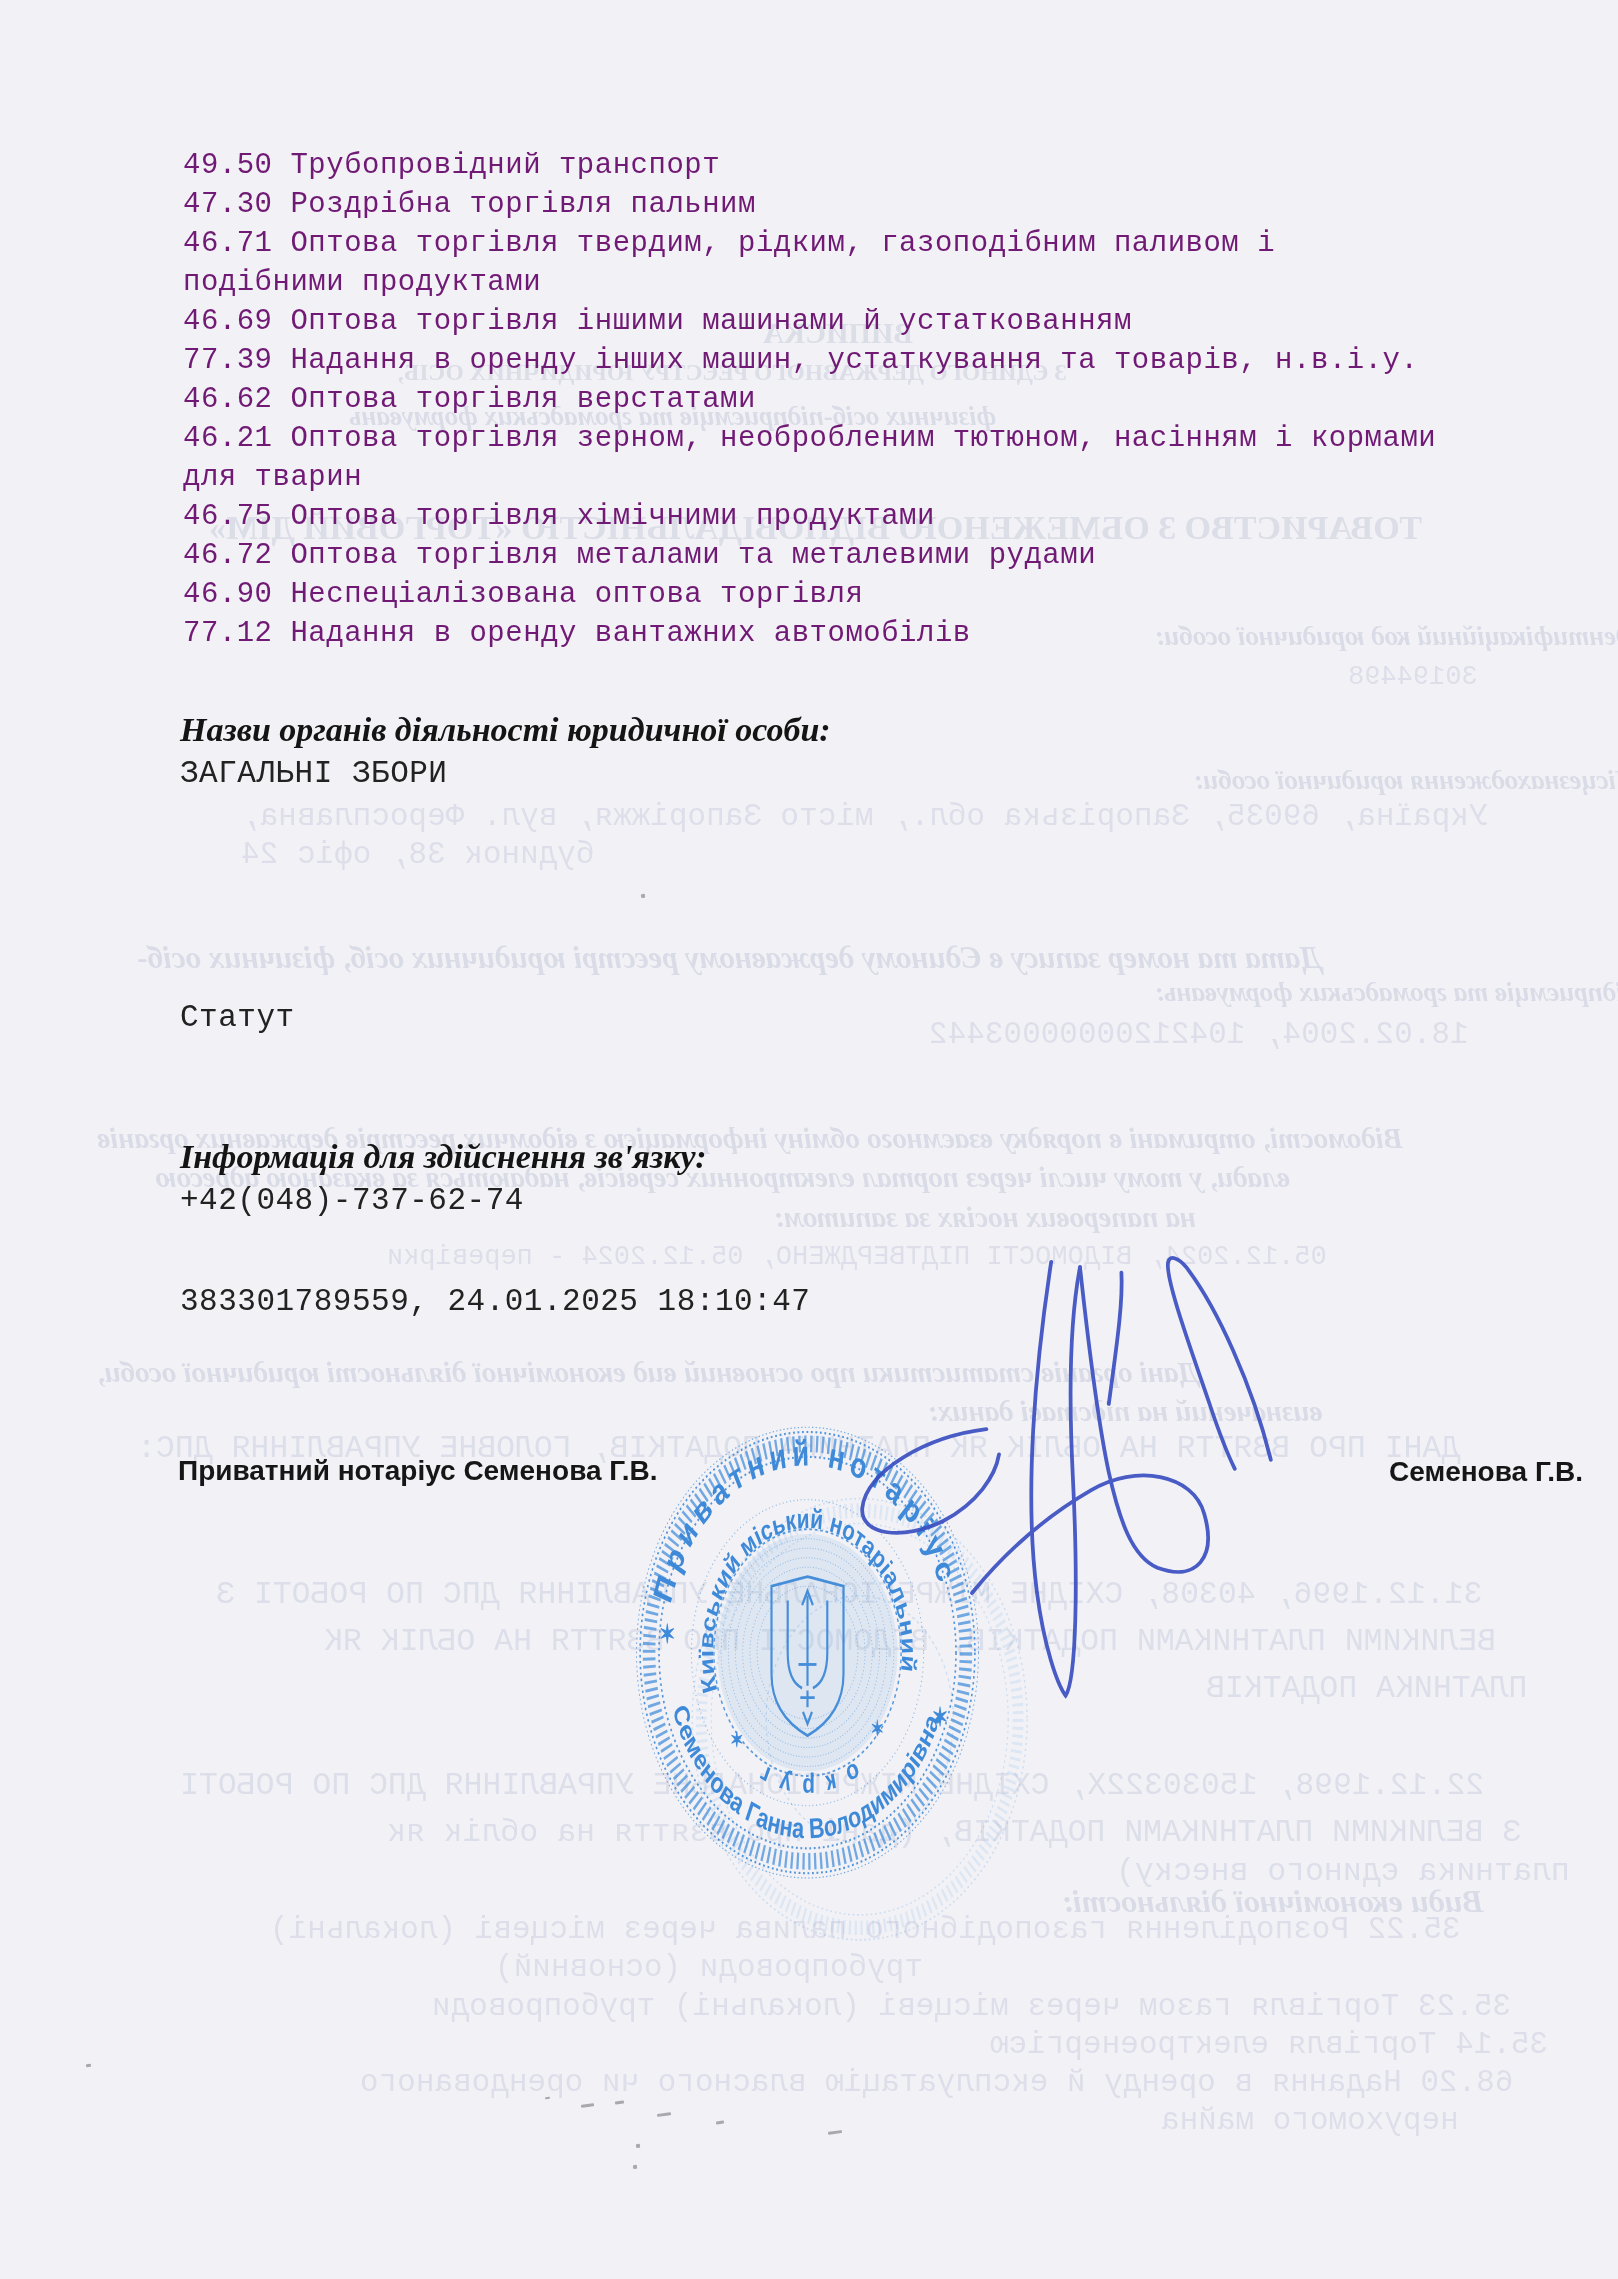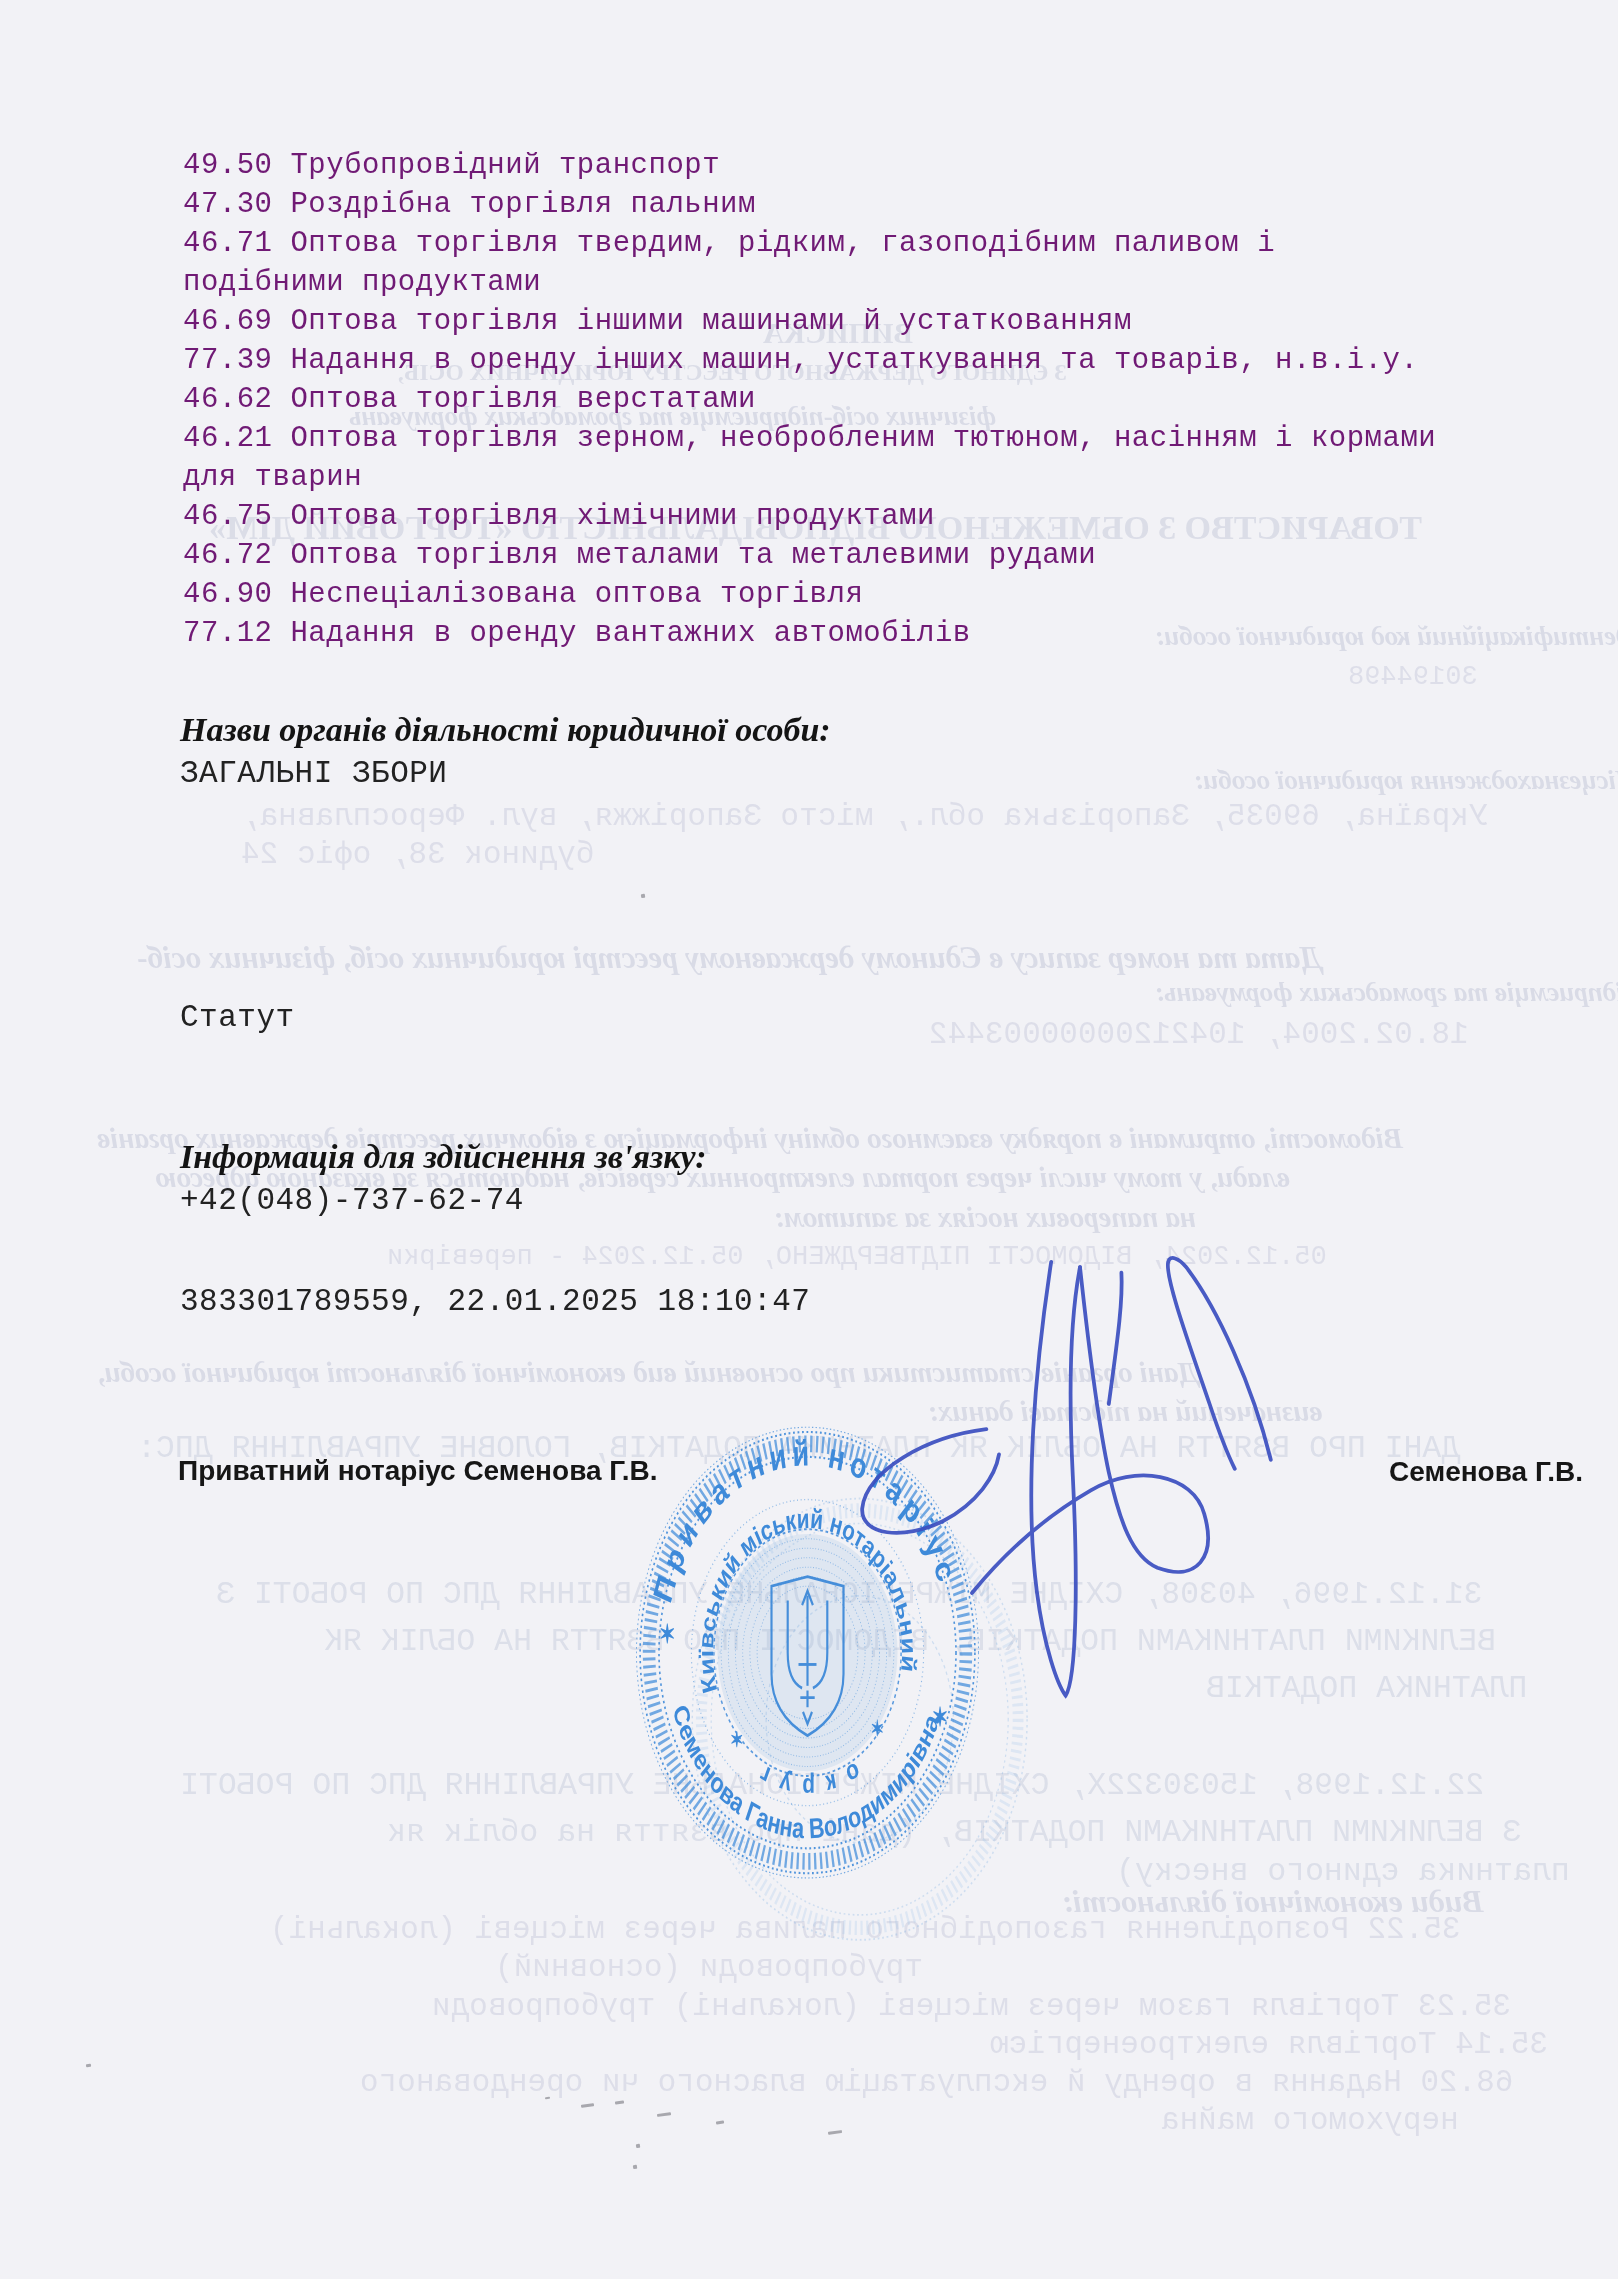--- a/index.html
+++ b/index.html
@@ -105,21 +105,21 @@
     <div class="v">ЗАГАЛЬНІ ЗБОРИ</div>
   </div>
   <div class="sec" style="top:994px">
     <div class="v">Статут</div>
   </div>
   <div class="sec" style="top:1136px">
     <div class="h">Інформація для здійснення зв'язку:</div>
     <div class="v">+42(048)-737-62-74</div>
   </div>
   <div class="sec" style="top:1278px">
-    <div class="v">383301789559, 22.01.2025 18:10:47</div>
+    <div class="v">383301789559, 24.01.2025 18:10:47</div>
   </div>
 
   <div class="signoff" style="left:178px;top:1455px">Приватний нотаріус Семенова Г.В.</div>
   <div class="signoff" style="left:1389px;top:1456px">Семенова Г.В.</div>
 
   <svg class="stamp-svg" width="432" height="540" viewBox="0 0 480 600">
     <defs>
       <path id="pOT" d="M -152,-40 A 157,157 0 0 1 152,-40"></path>
       <path id="pOB" d="M -150,48 A 158,158 0 0 0 150,48"></path>
       <path id="pIT" d="M -100,32 A 105,105 0 1 1 100,32"></path>

